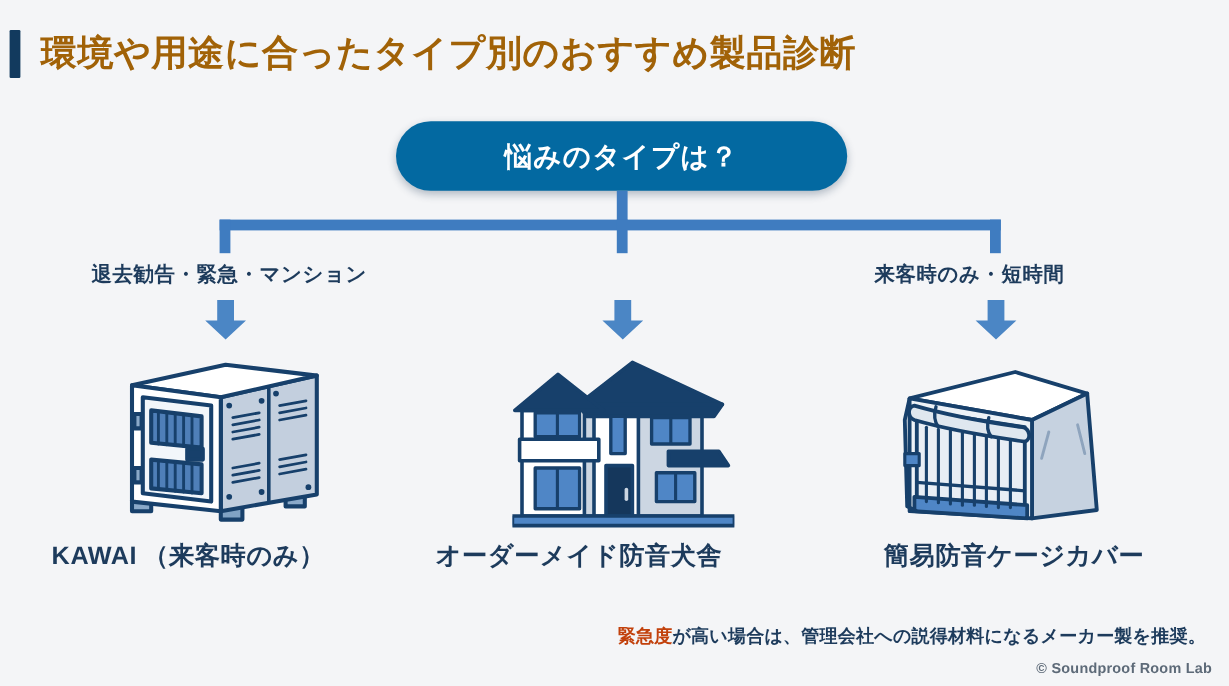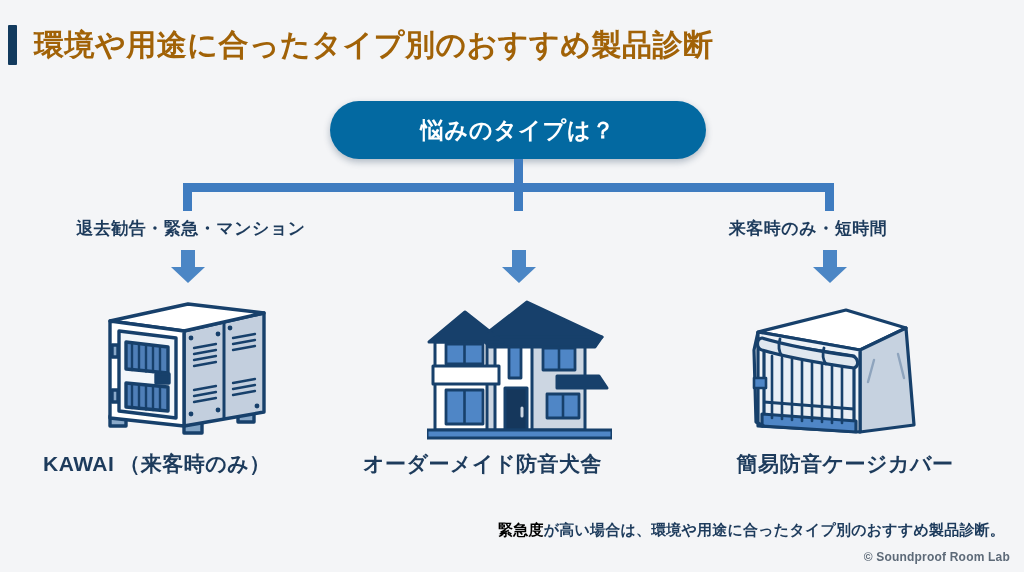--- a/index.html
+++ b/index.html
@@ -154,21 +154,21 @@
     left: 0;
     top: 521px;
     width: 1005px;
     text-align: right;
     font-size: 15px;
     font-weight: bold;
     color: #1d3b5c;
     letter-spacing: 0.2px;
     white-space: nowrap;
   }
-  .footnote .hl { color: #000000; }
+  .footnote .hl { color: #c2410c; }
 
   .copyright {
     position: absolute;
     left: 0;
     top: 550px;
     width: 1010px;
     text-align: right;
     font-size: 12px;
     font-weight: bold;
     color: #5d6a78;
@@ -383,18 +383,18 @@
     <div class="caption-line">（来客時のみ）</div>
   </div>
   <div class="caption cap-2">
     <div class="caption-line">オーダーメイド防音犬舎</div>
   </div>
   <div class="caption cap-3">
     <div class="caption-line">簡易防音ケージカバー</div>
   </div>
 
   <div class="footnote">
-    <span class="hl">緊急度</span><span>が高い場合は、環境や用途に合ったタイプ別のおすすめ製品診断。</span>
+    <span class="hl">緊急度</span><span>が高い場合は、管理会社への説得材料になるメーカー製を推奨。</span>
   </div>
 
   <div class="copyright">© Soundproof Room Lab</div>
 
 </div>
 
 </body></html>

